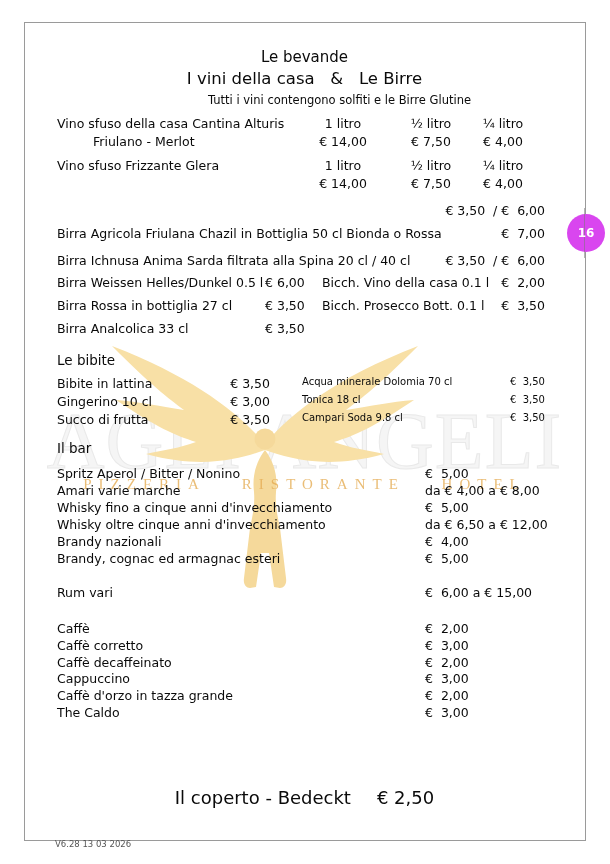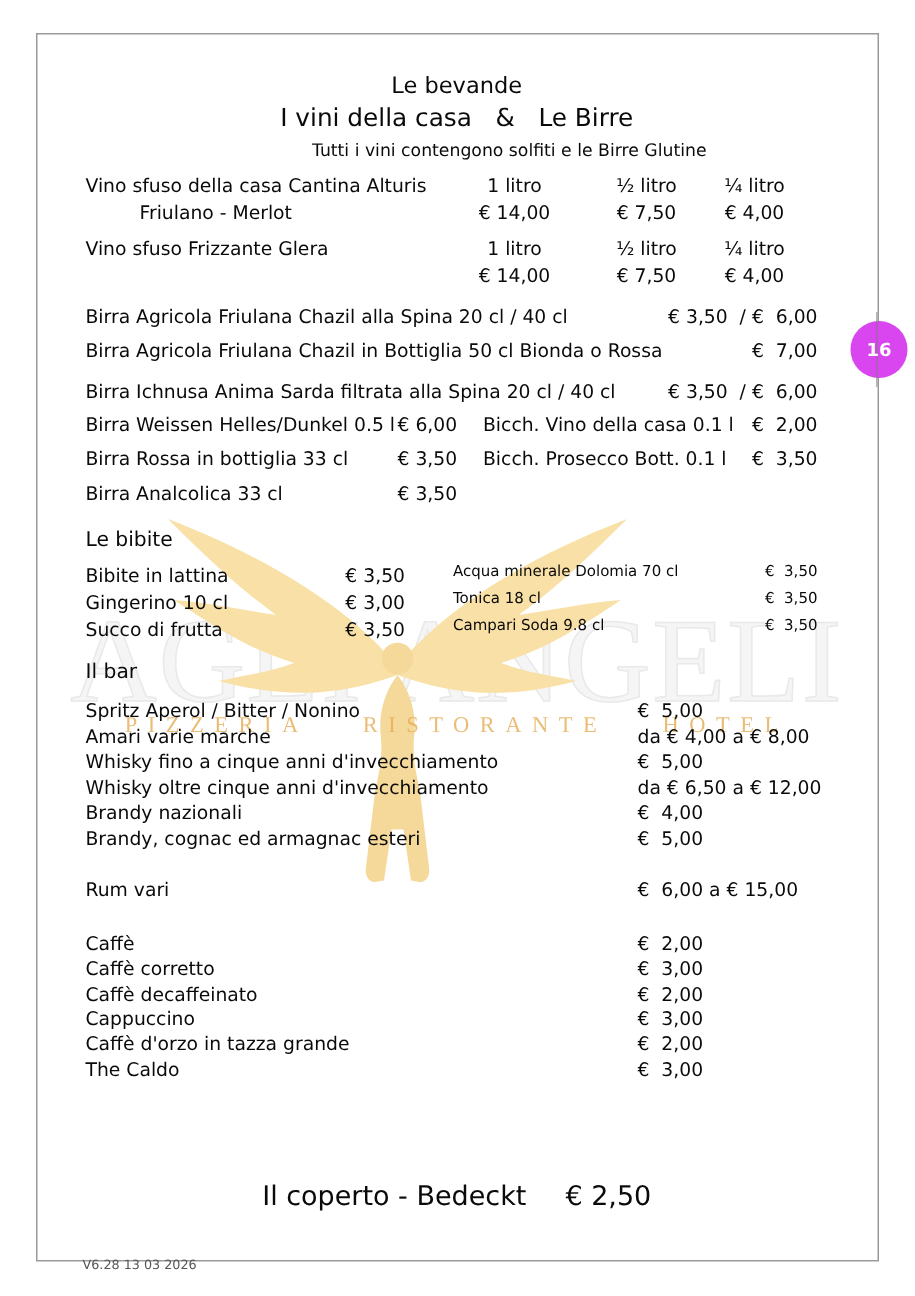--- a/index.html
+++ b/index.html
@@ -84,39 +84,38 @@
       <span class="colh col1">½ litro</span>
       <span class="colh col2">¼ litro</span>
     </div>
     <div class="r" style="top:176px">
       <span class="colh col0">€ 14,00</span>
       <span class="colh col1">€ 7,50</span>
       <span class="colh col2">€ 4,00</span>
     </div>
 
     <div class="r" style="top:203px">
-      <span>Birra Agricola Friulana Chazil alla Spina 20 cl / 40 cl</span>
       <span class="price-r">€ 3,50  / €  6,00</span>
     </div>
     <div class="r" style="top:226px">
       <span>Birra Agricola Friulana Chazil in Bottiglia 50 cl Bionda o Rossa</span>
       <span class="price-r">€  7,00</span>
     </div>
     <div class="r" style="top:253px">
       <span>Birra Ichnusa Anima Sarda filtrata alla Spina 20 cl / 40 cl</span>
       <span class="price-r">€ 3,50  / €  6,00</span>
     </div>
     <div class="r" style="top:275px">
       <span>Birra Weissen Helles/Dunkel 0.5 l</span>
       <span class="mid">€ 6,00</span>
       <span class="lbl2">Bicch. Vino della casa 0.1 l</span>
       <span class="price-r">€  2,00</span>
     </div>
     <div class="r" style="top:298px">
-      <span>Birra Rossa in bottiglia 33 cl</span>
+      <span>Birra Rossa in bottiglia 27 cl</span>
       <span class="mid">€ 3,50</span>
       <span class="lbl2">Bicch. Prosecco Bott. 0.1 l</span>
       <span class="price-r">€  3,50</span>
     </div>
     <div class="r" style="top:321px">
       <span>Birra Analcolica 33 cl</span>
       <span class="mid">€ 3,50</span>
     </div>
 
     <div class="heading" style="top:352px">Le bibite</div>

